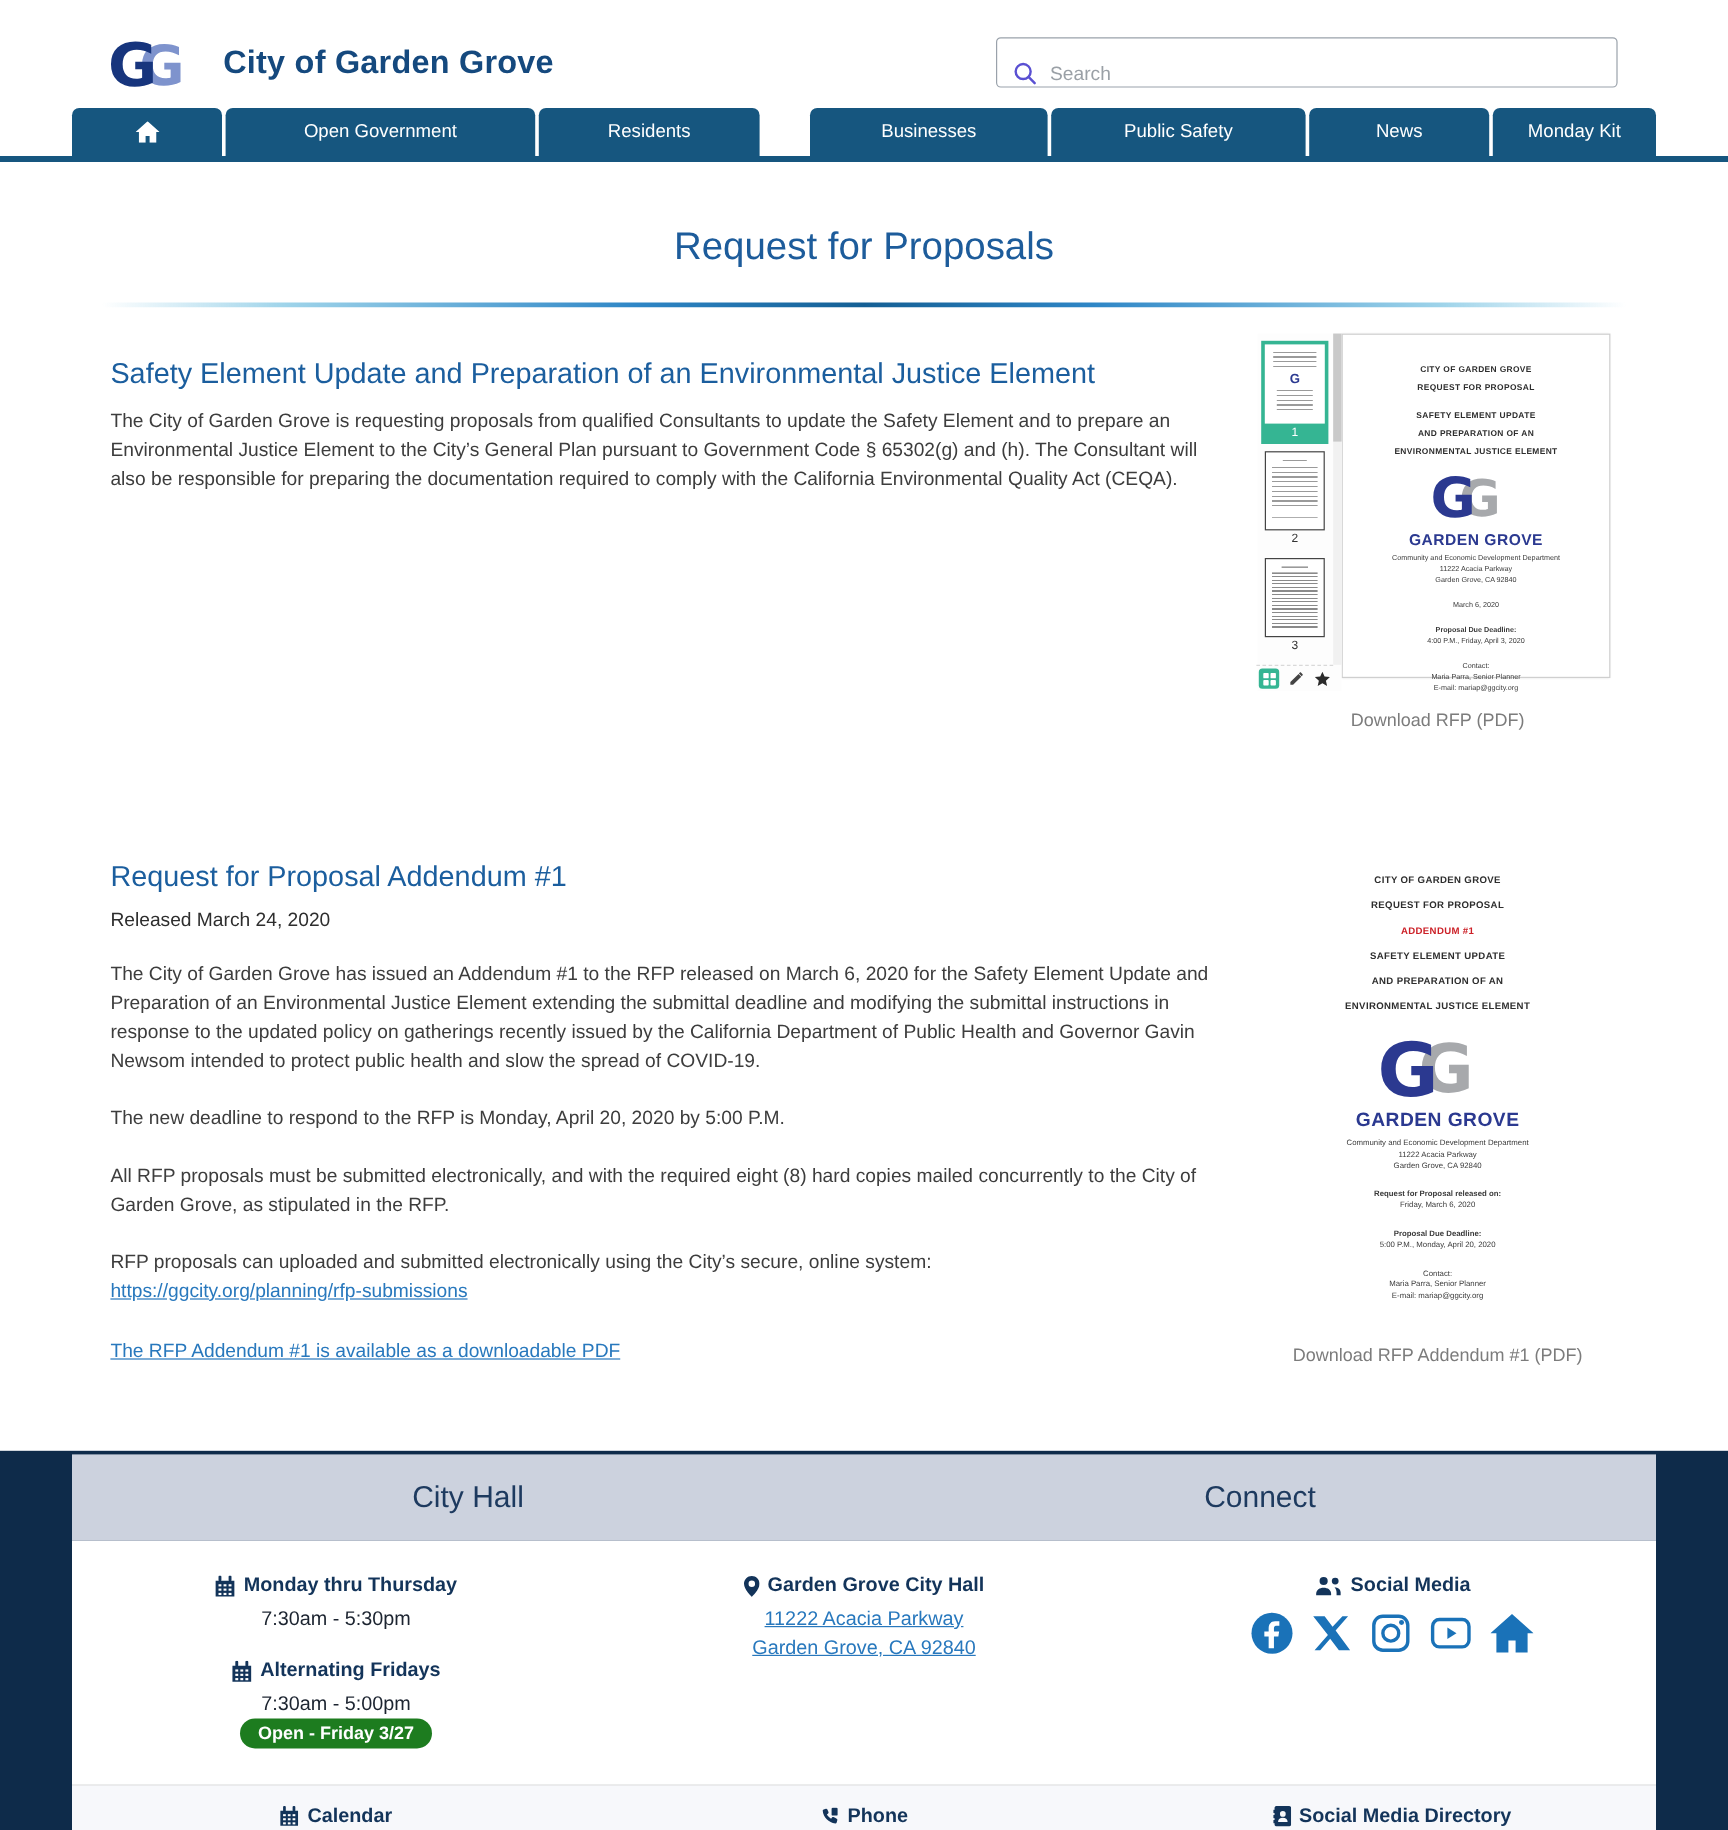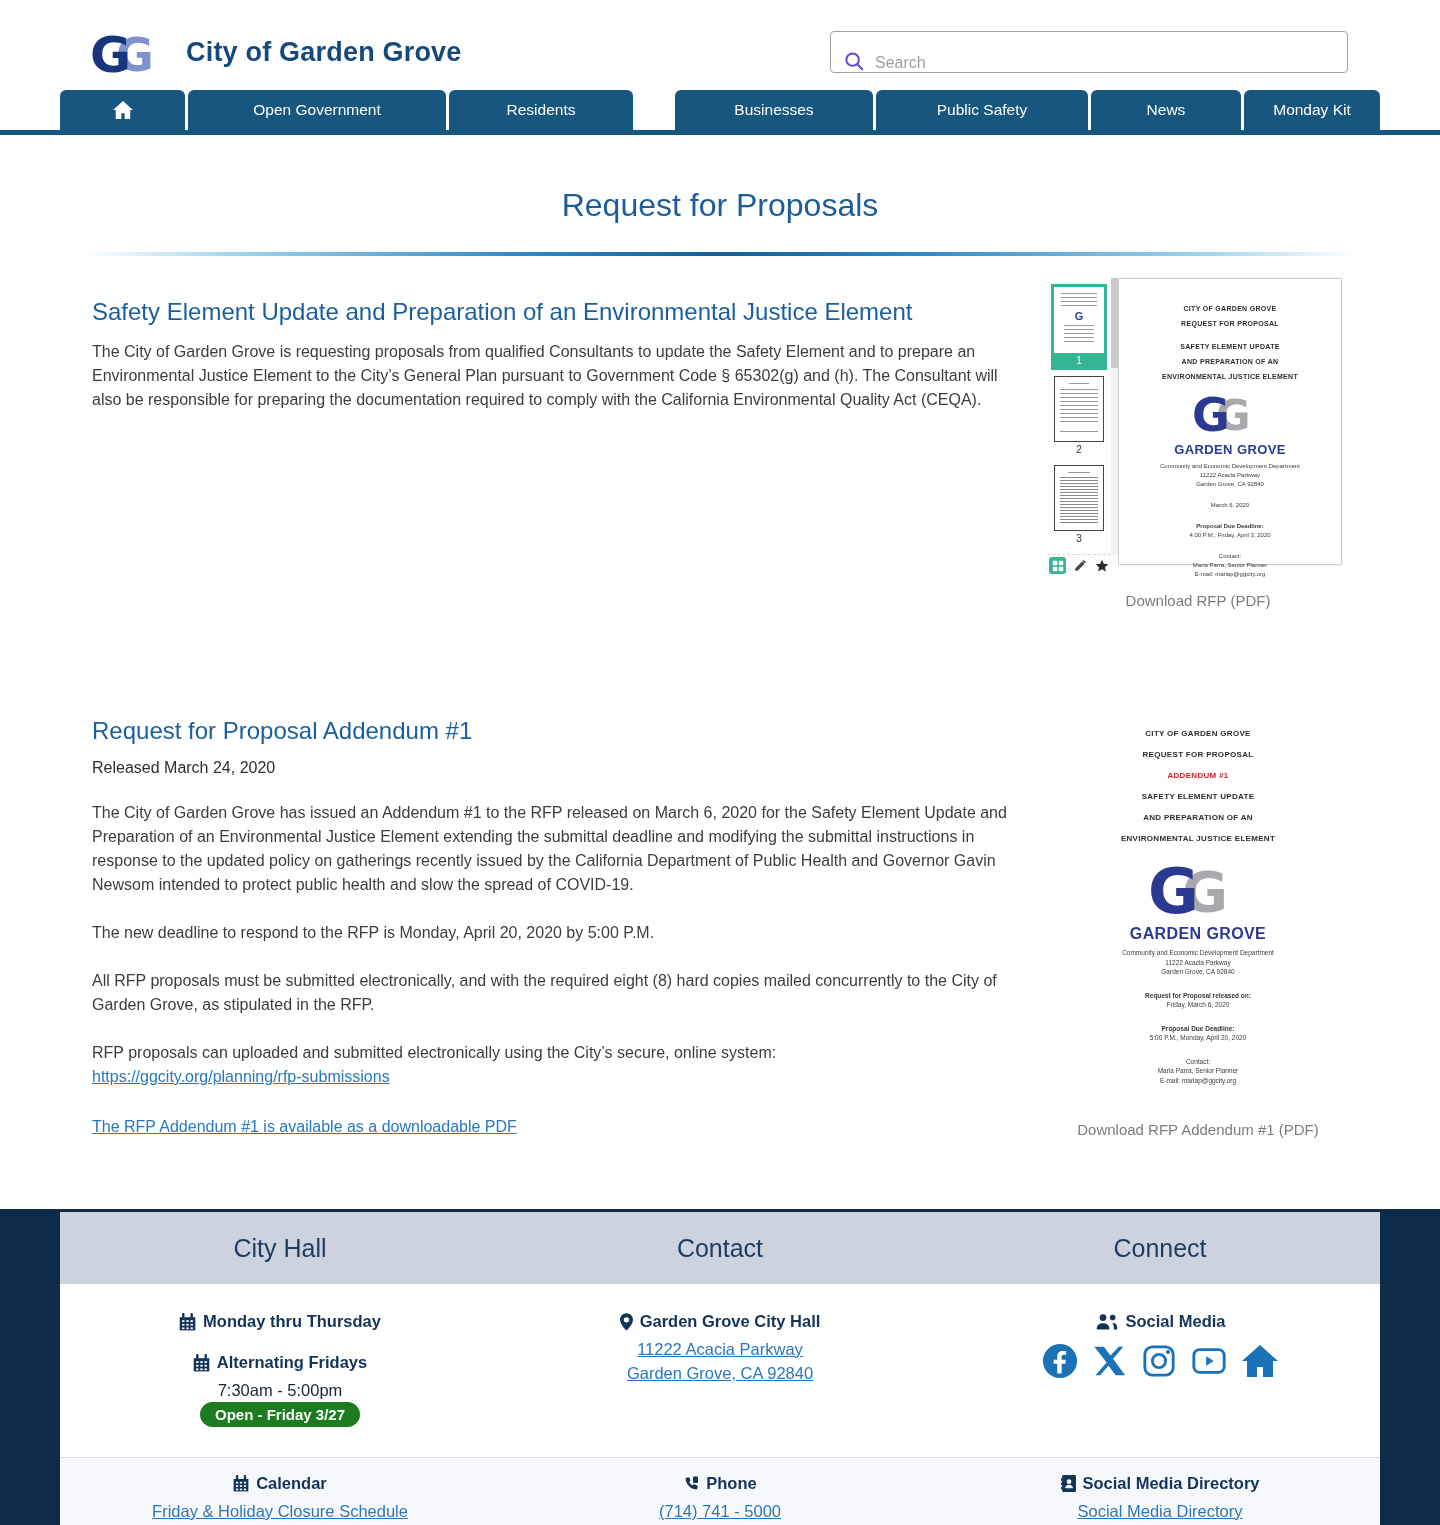--- a/index.html
+++ b/index.html
@@ -283,21 +283,20 @@
         <div class="download-caption caption-2">Download RFP Addendum #1 (PDF)</div>
       </div>
     </div>
   </div>
 </div>
 
 <div class="footer-wrap">
   <div class="container">
     <div class="footer-band">
       <div class="col-title">City Hall</div>
-      <div class="col-title">Contact</div>
       <div class="col-title">Connect</div>
     </div>
     <div class="footer-body">
 
       <div class="footer-row row-1">
         <div class="footer-col">
           <div class="f-label">
             <svg width="17" height="18" viewBox="0 0 28 30" fill="#13345a">
               <path d="M1 7h26v22H1z"></path>
                 <rect x="5" y="0" width="4" height="8" rx="1.5"></rect>
@@ -309,20 +308,21 @@
               <rect x="5" y="18" width="4" height="3"></rect>
                   <rect x="12" y="18" width="4" height="3"></rect>
                   <rect x="19" y="18" width="4" height="3"></rect>
               <rect x="5" y="24" width="4" height="3"></rect>
                   <rect x="12" y="24" width="4" height="3"></rect>
                   <rect x="19" y="24" width="4" height="3"></rect>
                 </g>
             </svg>
             <span>Monday thru Thursday</span>
           </div>
+          <div class="f-text">7:30am - 5:30pm</div>
           <div class="f-label mt6">
             <svg width="17" height="18" viewBox="0 0 28 30" fill="#13345a">
               <path d="M1 7h26v22H1z"></path>
                 <rect x="5" y="0" width="4" height="8" rx="1.5"></rect>
                 <rect x="19" y="0" width="4" height="8" rx="1.5"></rect>
               <g fill="#fff">
                   <rect x="5" y="12" width="4" height="3"></rect>
                   <rect x="12" y="12" width="4" height="3"></rect>
                   <rect x="19" y="12" width="4" height="3"></rect>
               <rect x="5" y="18" width="4" height="3"></rect>

